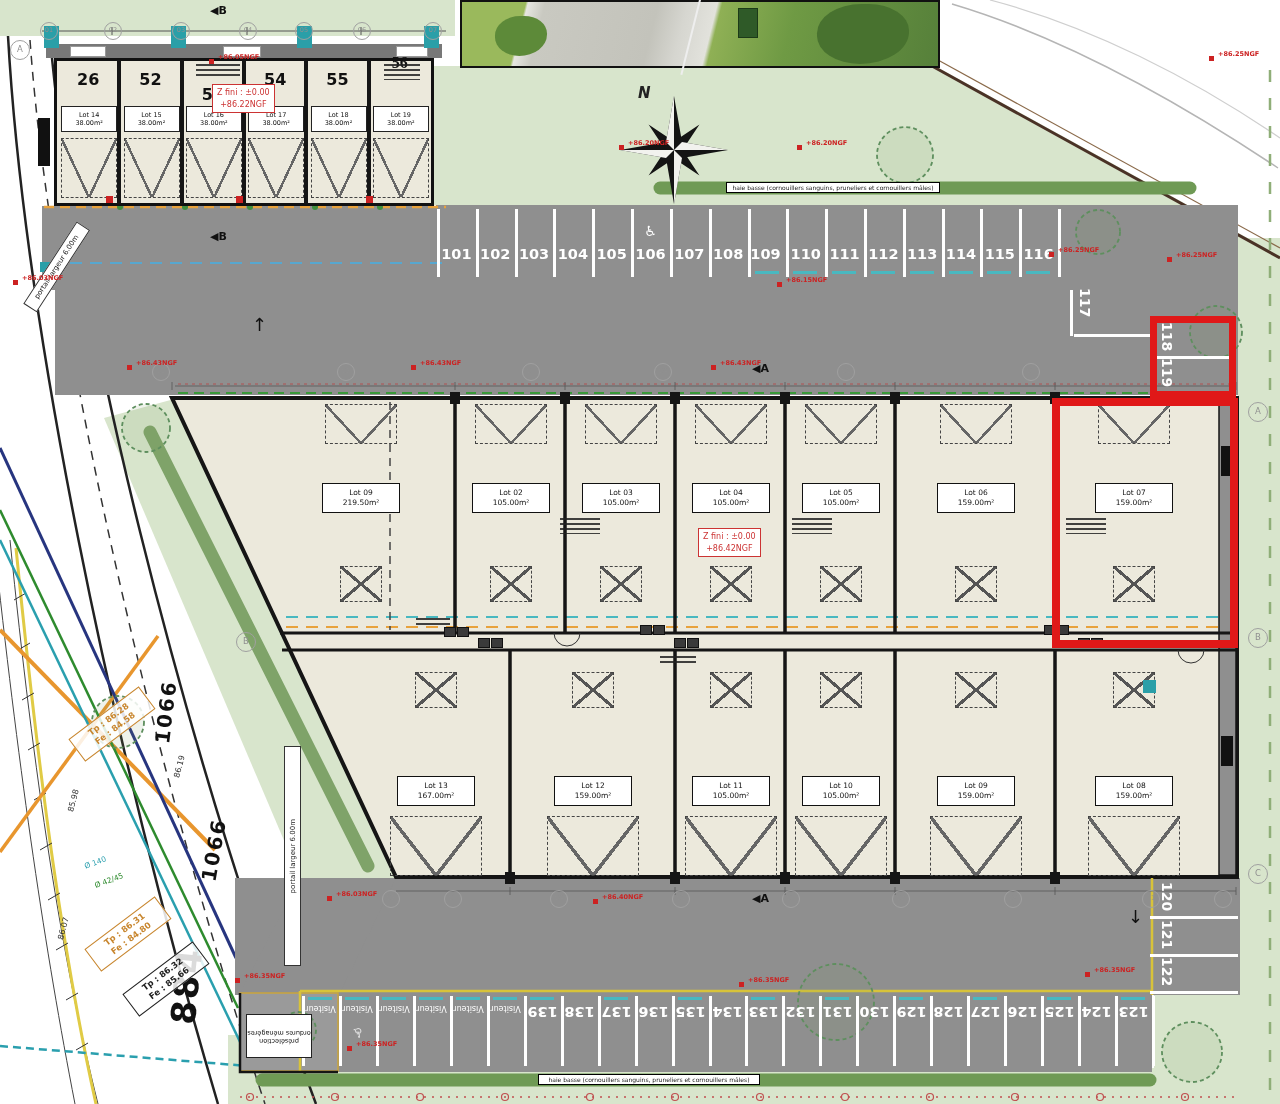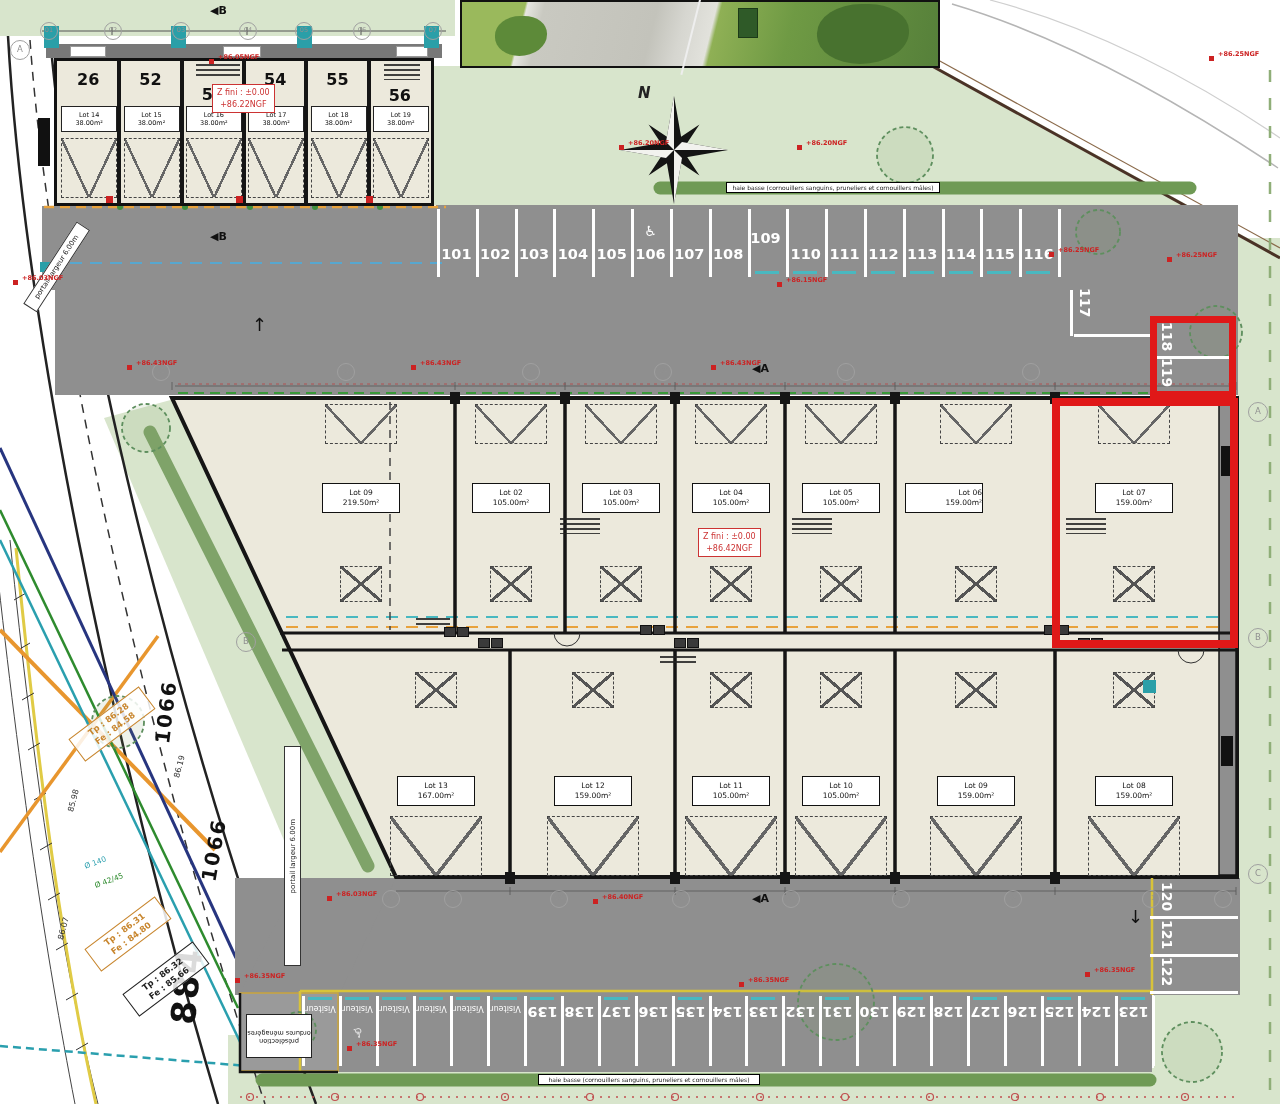--- a/index.html
+++ b/index.html
@@ -245,21 +245,21 @@
     </div>
     <div class="door" style="position: absolute; left: 248.167px; top: 138px; width: 54px; height: 58px;"></div>
     <div class="wall" style="position: absolute; left: 304.333px; top: 60px; width: 4px; height: 144px;"></div>
     <div class="gar-num" style="position: absolute; left: 317.5px; top: 70px; width: 40px;">55</div>
     <div class="gar-box" style="position: absolute; left: 310.5px; top: 106px; width: 54px; height: 24px;">
       <div>Lot 18</div>
       <div>38.00m²</div>
     </div>
     <div class="door" style="position: absolute; left: 310.5px; top: 138px; width: 54px; height: 58px;"></div>
     <div class="wall" style="position: absolute; left: 366.667px; top: 60px; width: 4px; height: 144px;"></div>
-    <div class="gar-num" style="position: absolute; left: 379.833px; top: 86px; width: 40px;">56</div>
+    <div class="gar-num" style="position: absolute; left: 379.833px; top: 54px; width: 40px; font-family: Liberation Serif, serif;">56</div>
     <div class="gar-box" style="position: absolute; left: 372.833px; top: 106px; width: 54px; height: 24px;">
       <div>Lot 19</div>
       <div>38.00m²</div>
     </div>
     <div class="door" style="position: absolute; left: 372.833px; top: 138px; width: 54px; height: 58px;"></div>
     <div class="teal" style="position: absolute; left: 44px; top: 26px; width: 15px; height: 22px;"></div>
     <div class="teal" style="position: absolute; left: 171px; top: 26px; width: 15px; height: 22px;"></div>
     <div class="teal" style="position: absolute; left: 297px; top: 26px; width: 15px; height: 22px;"></div>
     <div class="teal" style="position: absolute; left: 424px; top: 26px; width: 15px; height: 22px;"></div>
     <div class="redsq" style="position: absolute; left: 106px; top: 196px; width: 7px; height: 7px;"></div>
@@ -286,21 +286,21 @@
     <div class="stall-line" style="position: absolute; left: 1058px; top: 209px; width: 3px; height: 68px;"></div>
     <div class="stall-num" style="position: absolute; left: 437px; top: 247px; width: 38.8125px;">101</div>
     <div class="stall-num" style="position: absolute; left: 475.812px; top: 247px; width: 38.8125px;">102</div>
     <div class="stall-num" style="position: absolute; left: 514.625px; top: 247px; width: 38.8125px;">103</div>
     <div class="stall-num" style="position: absolute; left: 553.438px; top: 247px; width: 38.8125px;">104</div>
     <div class="stall-num" style="position: absolute; left: 592.25px; top: 247px; width: 38.8125px;">105</div>
     <div class="stall-num" style="position: absolute; left: 631.062px; top: 247px; width: 38.8125px;">106</div>
     <div style="position: absolute; left: 631.062px; top: 224px; width: 38.8125px; text-align: center; color: rgb(255, 255, 255); font-size: 14px; z-index: 3; line-height: 1;">♿</div>
     <div class="stall-num" style="position: absolute; left: 669.875px; top: 247px; width: 38.8125px;">107</div>
     <div class="stall-num" style="position: absolute; left: 708.688px; top: 247px; width: 38.8125px;">108</div>
-    <div class="stall-num" style="position: absolute; left: 747.5px; top: 231px; width: 36px;">109</div>
+    <div class="stall-num" style="position: absolute; left: 747.5px; top: 247px; width: 36px;">109</div>
     <div class="teal" style="position: absolute; left: 754.5px; top: 271px; width: 24px; height: 3px; background: rgb(73, 184, 192);"></div>
     <div class="stall-num" style="position: absolute; left: 786.312px; top: 247px; width: 38.8125px;">110</div>
     <div class="teal" style="position: absolute; left: 793.312px; top: 271px; width: 24px; height: 3px; background: rgb(73, 184, 192);"></div>
     <div class="stall-num" style="position: absolute; left: 825.125px; top: 247px; width: 38.8125px;">111</div>
     <div class="teal" style="position: absolute; left: 832.125px; top: 271px; width: 24px; height: 3px; background: rgb(73, 184, 192);"></div>
     <div class="stall-num" style="position: absolute; left: 863.938px; top: 247px; width: 38.8125px;">112</div>
     <div class="teal" style="position: absolute; left: 870.938px; top: 271px; width: 24px; height: 3px; background: rgb(73, 184, 192);"></div>
     <div class="stall-num" style="position: absolute; left: 902.75px; top: 247px; width: 38.8125px;">113</div>
     <div class="teal" style="position: absolute; left: 909.75px; top: 271px; width: 24px; height: 3px; background: rgb(73, 184, 192);"></div>
     <div class="stall-num" style="position: absolute; left: 941.562px; top: 247px; width: 38.8125px;">114</div>
@@ -407,21 +407,21 @@
       <div>105.00m²</div>
     </div>
     <div class="door" style="position: absolute; left: 695px; top: 404px; width: 70px; height: 38px;"></div>
     <div class="sky" style="position: absolute; left: 710px; top: 566px; width: 40px; height: 34px;"></div>
     <div class="lbl-box" style="position: absolute; left: 802px; top: 483px; width: 76px; height: 28px;">
       <div>Lot 05</div>
       <div>105.00m²</div>
     </div>
     <div class="door" style="position: absolute; left: 805px; top: 404px; width: 70px; height: 38px;"></div>
     <div class="sky" style="position: absolute; left: 820px; top: 566px; width: 40px; height: 34px;"></div>
-    <div class="lbl-box" style="position: absolute; left: 905px; top: 483px; width: 76px; height: 28px; align-items: flex-end;">
+    <div class="lbl-box" style="position: absolute; left: 937px; top: 483px; width: 76px; height: 28px;">
       <div>Lot 06</div>
       <div>159.00m²</div>
     </div>
     <div class="door" style="position: absolute; left: 940px; top: 404px; width: 70px; height: 38px;"></div>
     <div class="sky" style="position: absolute; left: 955px; top: 566px; width: 40px; height: 34px;"></div>
     <div class="lbl-box" style="position: absolute; left: 1095px; top: 483px; width: 76px; height: 28px;">
       <div>Lot 07</div>
       <div>159.00m²</div>
     </div>
     <div class="door" style="position: absolute; left: 1098px; top: 404px; width: 70px; height: 38px;"></div>

